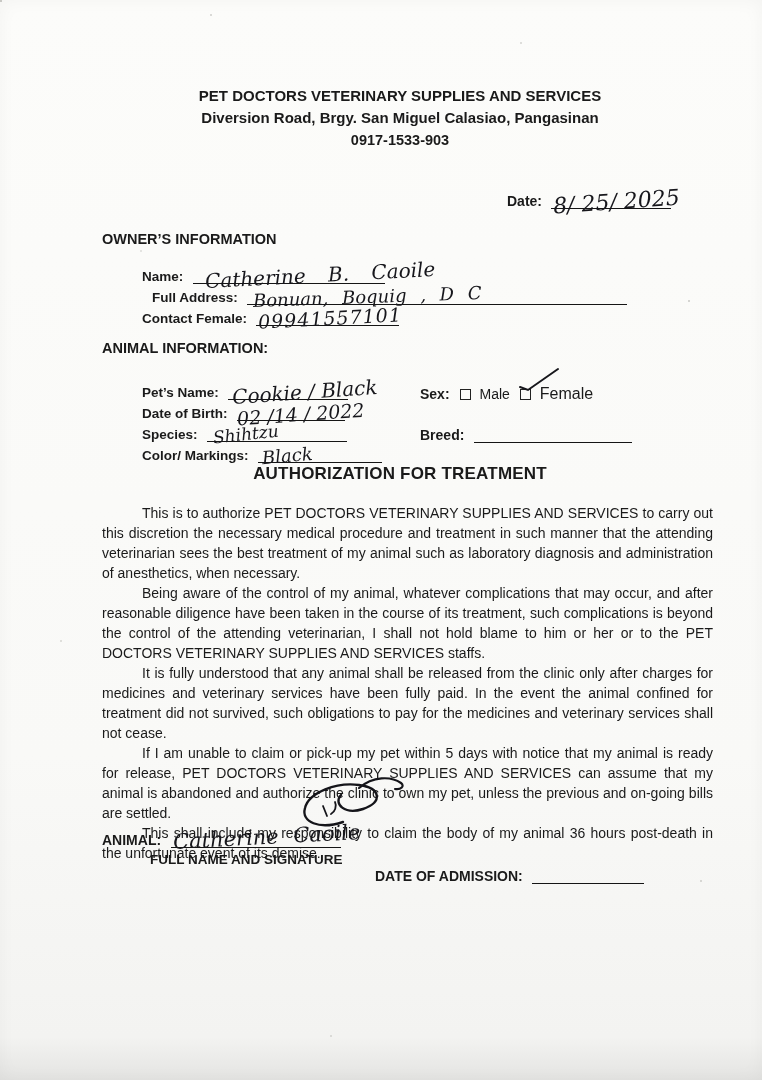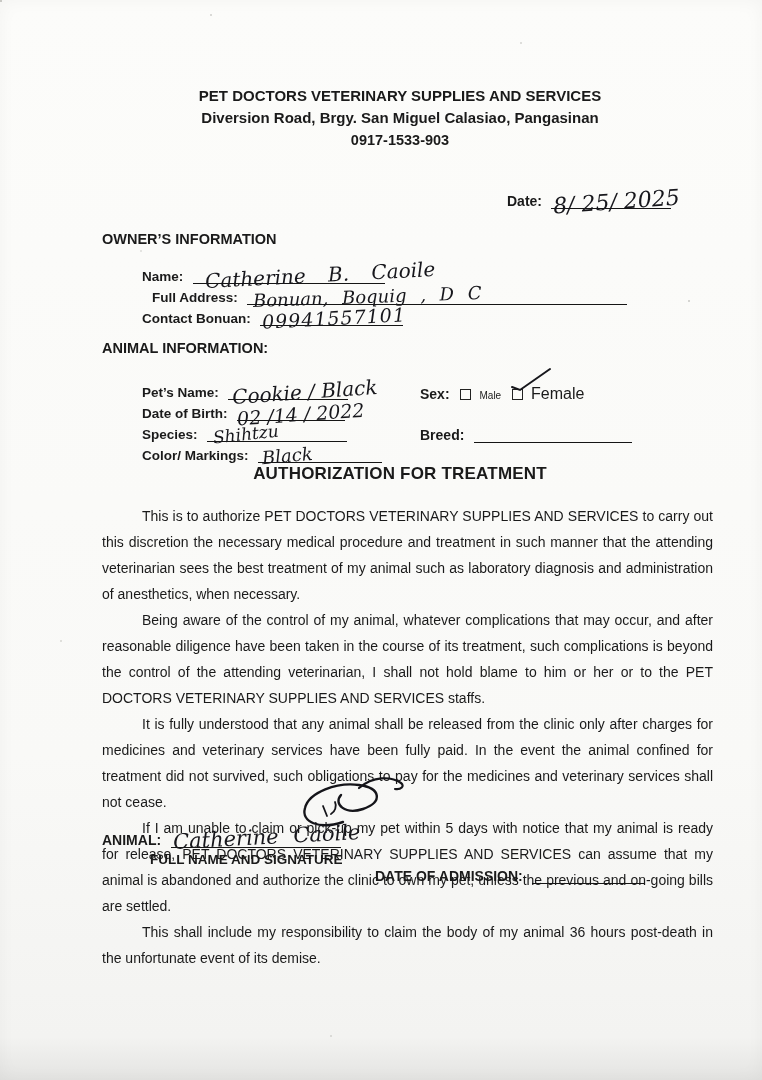--- a/index.html
+++ b/index.html
@@ -27,21 +27,21 @@
     position:relative;vertical-align:-3px;margin-left:5px;}
   .hw{
     position:absolute;bottom:-3px;left:6px;white-space:nowrap;
     font-family:"DejaVu Serif",serif;font-style:italic;
     color:#17171c;line-height:1;
   }
   .sec-title{position:absolute;font-weight:bold;font-size:14.5px;}
   .doc-title{position:absolute;left:0;top:464px;width:800px;text-align:center;
     font-weight:bold;font-size:17px;letter-spacing:0.2px;}
   .paras{position:absolute;left:102px;top:503px;width:611px;
-    font-size:14px;line-height:26px;text-align:justify;}
+    font-size:14px;line-height:20px;text-align:justify;}
   .paras p{margin:0;text-indent:40px;}
   .cb{display:inline-block;width:9px;height:9px;border:1.3px solid #222;
     vertical-align:-1px;margin:0 4px 0 6px;position:relative;}
   .fem-wrap{position:relative;display:inline-block;}
   .fem-check{position:absolute;left:2px;top:-19px;pointer-events:none;}
   .sig-svg{position:absolute;left:283px;top:772px;}
   .sig-caption{position:absolute;left:150px;top:852px;font-weight:bold;font-size:13.5px;}
   .spread{word-spacing:16px;}
   .spread2{word-spacing:8px;}
 </style>
@@ -74,40 +74,40 @@
   </div>
 
   <div class="row" style="left:152px;top:288px;">
     <span class="lbl">Full Address:</span>
     <span class="fline" style="width:380px;">
       <span class="hw spread2" style="font-size:18px;transform:rotate(-2deg);left:6px;bottom:-2px;">Bonuan, Boquig , D C</span>
     </span>
   </div>
 
   <div class="row" style="left:142px;top:309px;">
-    <span class="lbl">Contact Bonuan:</span>
+    <span class="lbl">Contact Female:</span>
     <span class="fline" style="width:143px;">
       <span class="hw" style="font-size:19px;transform:rotate(-3deg);left:2px;bottom:-3px;letter-spacing:1px;">09941557101</span>
     </span>
   </div>
 
 
   <div class="sec-title" style="left:102px;top:340px;">ANIMAL INFORMATION:</div>
 
   <div class="row" style="left:142px;top:383px;">
     <span class="lbl">Pet’s Name:</span>
     <span class="fline" style="width:120px;">
       <span class="hw" style="font-size:20px;transform:rotate(-4deg);left:4px;bottom:-3px;">Cookie / Black</span>
     </span>
   </div>
 
   <div class="row" style="left:420px;top:385px;">
     <span class="lbl" style="font-size:14px;">Sex:</span>
     <span class="cb"></span>
-    <span style="font-size:10px;text-align:center;">Male</span>
+    <span style="font-size:14px;text-align:center;">Male</span>
     <span class="fem-wrap">
       <span class="cb"></span>
       <svg class="fem-check" width="46" height="26" viewBox="0 0 46 26" style="display: block;">
         <path d="M4 21 L12 24 L42 3" fill="none" stroke="#17171c" stroke-width="2" stroke-linecap="round"></path>
       </svg>
     </span>
     <span style="font-size:16px;">Female</span>
   </div>
 
   <div class="row" style="left:142px;top:404px;">

